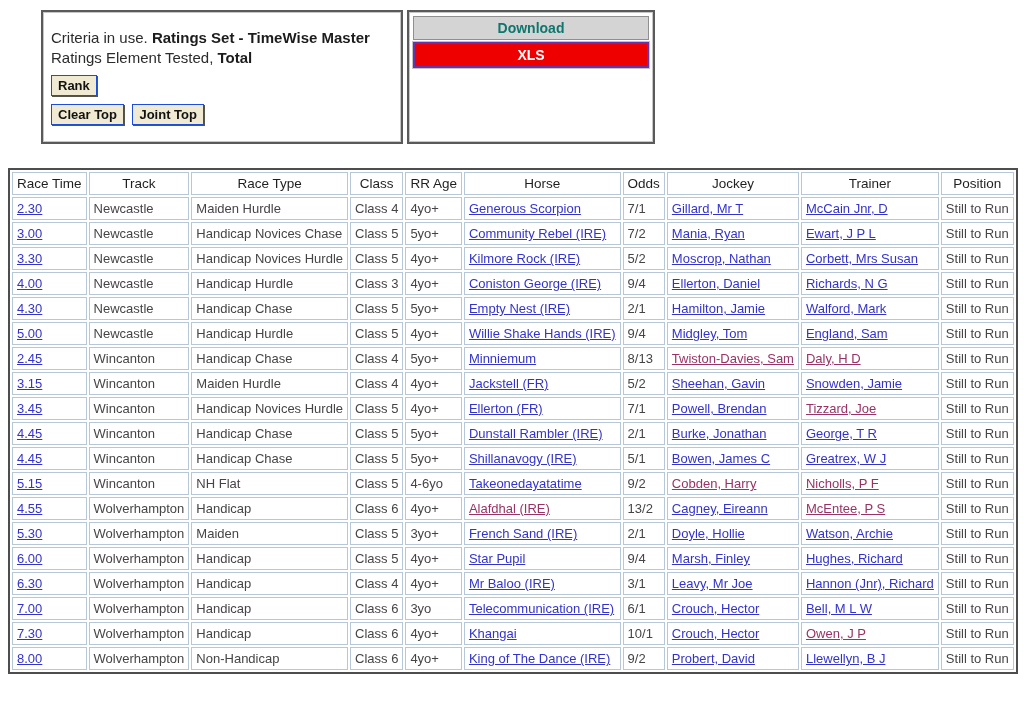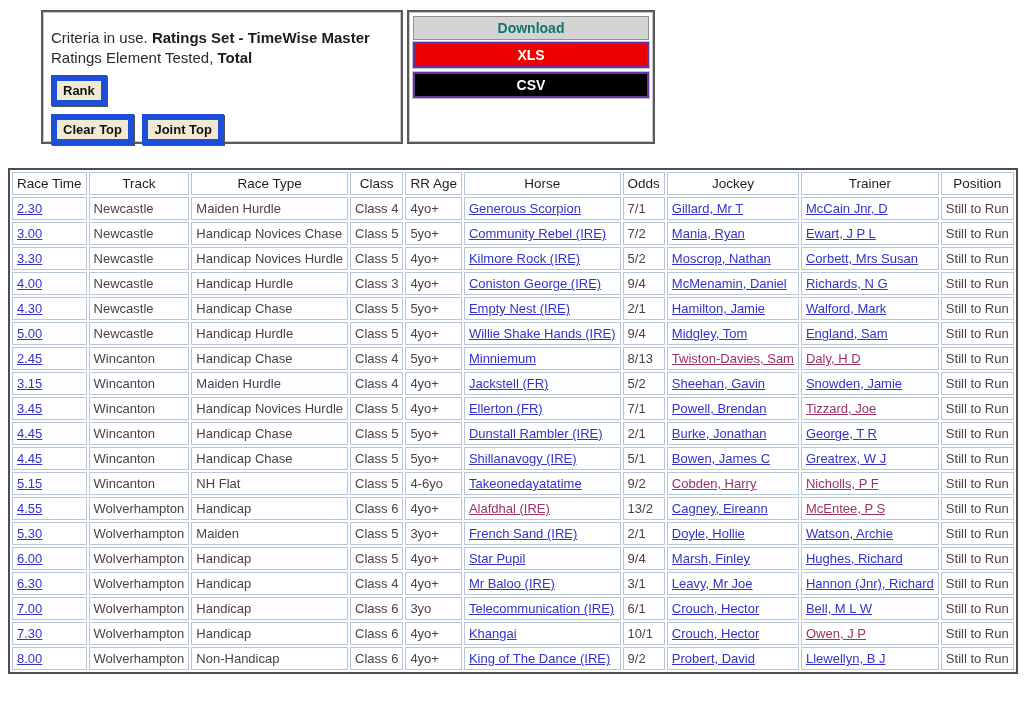--- a/index.html
+++ b/index.html
@@ -11,21 +11,21 @@
     width:362px;height:134px;box-sizing:border-box;
     border:2px solid #5a5a5a;box-shadow:inset 0 0 0 1px #c6c6c6;
     padding:6px 8px;position:relative;margin-left:33px;
   }
   .criteria-text{font-size:15px;color:#2b2b2b;line-height:1.3;margin-top:10px;}
   .criteria-text b{color:#1c1c1c;}
   .btn-row{margin-top:8px;}
   .ui-btn{
     font-family:"Liberation Sans",sans-serif;
     font-size:13px;font-weight:bold;color:#111;
-    background:#f1ead2;border:6px solid #1d4ed8;
+    background:#f1ead2;border:1px solid #1d4ed8;
     box-shadow:1px 1px 0 #55554a;
     padding:2px 6px;margin-right:4px;cursor:pointer;
   }
   .download-box{
     width:248px;height:134px;box-sizing:border-box;
     border:2px solid #5a5a5a;box-shadow:inset 0 0 0 1px #c6c6c6;
     padding:3px;
   }
   .download-header{
     background:#d4d4d4;border:1px solid #8f8f8f;
@@ -78,21 +78,20 @@
       <div class="btn-row">
         <button class="ui-btn">Clear Top</button>
         <button class="ui-btn">Joint Top</button>
       </div>
     </div>
 
     <div class="download-box">
       <div class="download-header">Download</div>
       <div class="download-buttons">
         <a href="#" class="dl-btn xls">XLS</a>
-        <a href="#" class="dl-btn csv">CSV</a>
       </div>
     </div>
 
   </div>
 
   <table class="races">
     <colgroup>
       <col class="c-time">
         <col class="c-track">
         <col class="c-type">
@@ -156,21 +155,21 @@
           <td>Still to Run</td>
         </tr>
         <tr>
           <td><a href="#" class="lnk">4.00</a></td>
           <td>Newcastle</td>
           <td>Handicap Hurdle</td>
           <td>Class 3</td>
           <td>4yo+</td>
           <td><a href="#" class="lnk">Coniston George (IRE)</a></td>
           <td>9/4</td>
-          <td><a href="#" class="lnk">McMenamin, Daniel</a></td>
+          <td><a href="#" class="lnk">Ellerton, Daniel</a></td>
           <td><a href="#" class="lnk">Richards, N G</a></td>
           <td>Still to Run</td>
         </tr>
         <tr>
           <td><a href="#" class="lnk">4.30</a></td>
           <td>Newcastle</td>
           <td>Handicap Chase</td>
           <td>Class 5</td>
           <td>5yo+</td>
           <td><a href="#" class="lnk">Empty Nest (IRE)</a></td>

